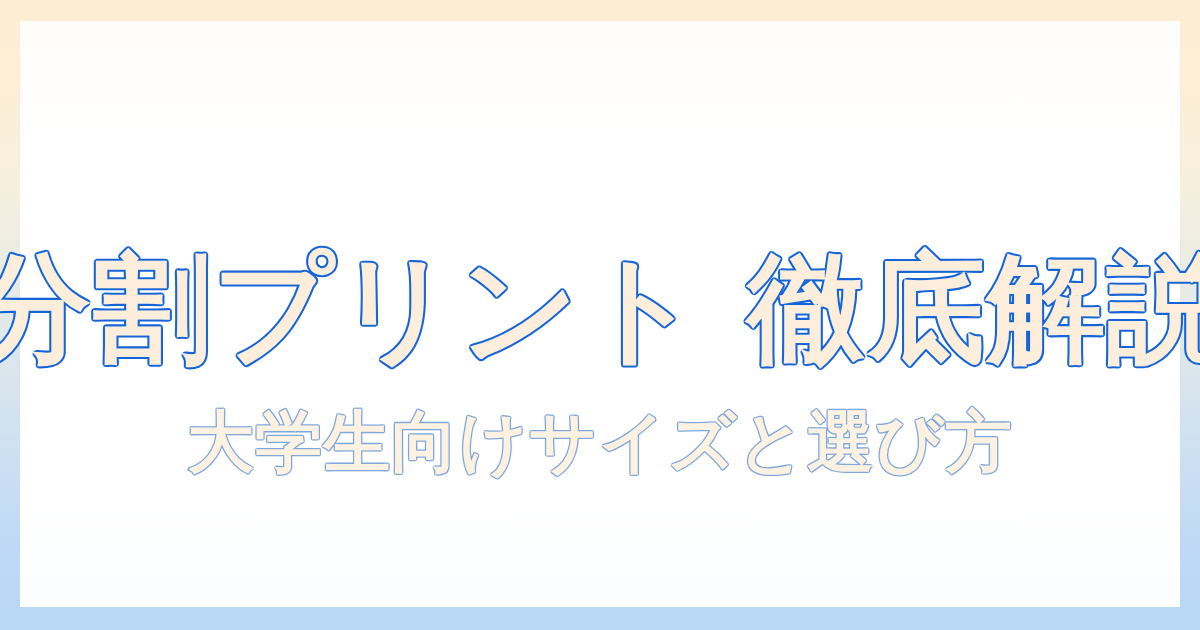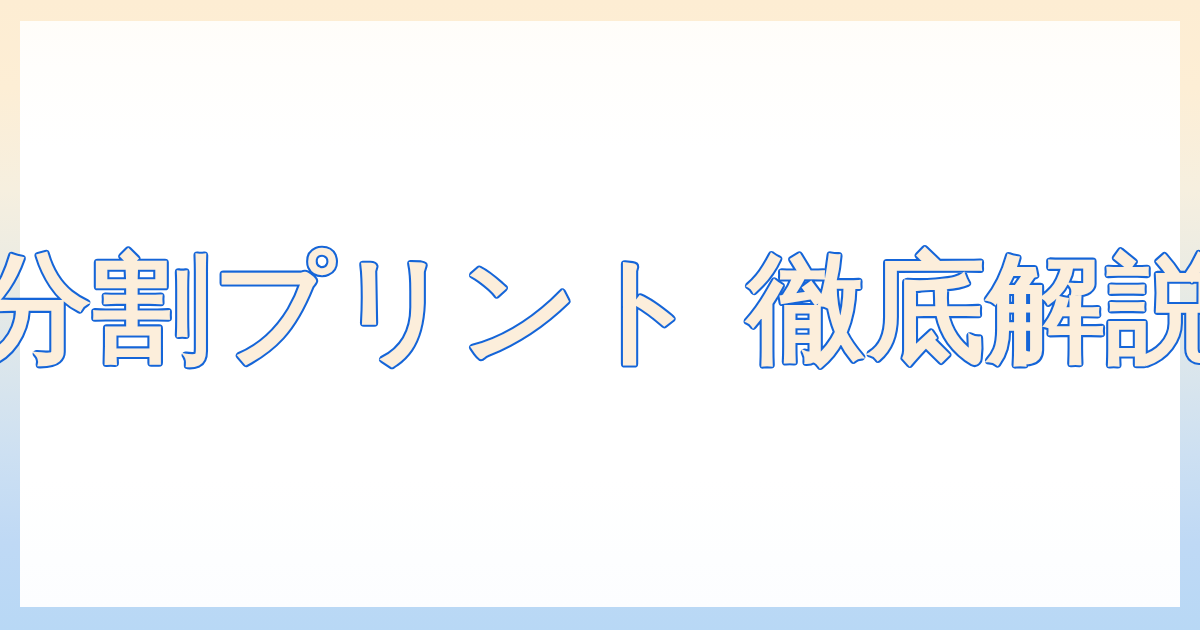--- a/index.html
+++ b/index.html
@@ -114,15 +114,20 @@
 
 <div class="ogp-canvas">
   <div class="ogp-card">
 
     <div class="title-wrap">
       <svg class="title-svg" viewBox="0 0 1160 160">
         <text class="title-text" x="580" y="118" text-anchor="middle">分割プリント 徹底解説</text>
       </svg>
     </div>
 
+    <div class="subtitle-wrap">
+      <svg class="subtitle-svg" viewBox="0 0 1000 100">
+        <text class="subtitle-text" x="500" y="72" text-anchor="middle">大学生向けサイズと選び方</text>
+      </svg>
+    </div>
 
   </div>
 </div>
 
 </body></html>

